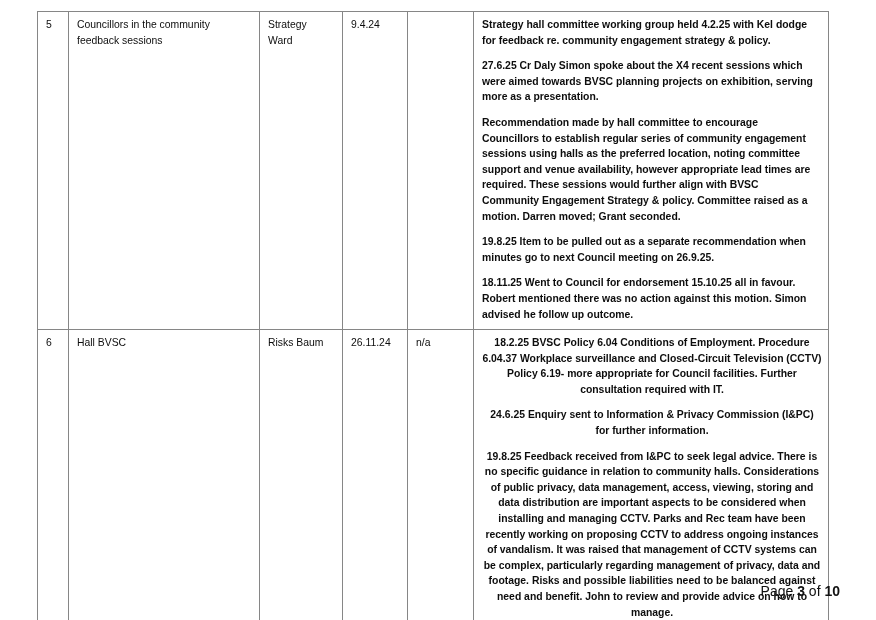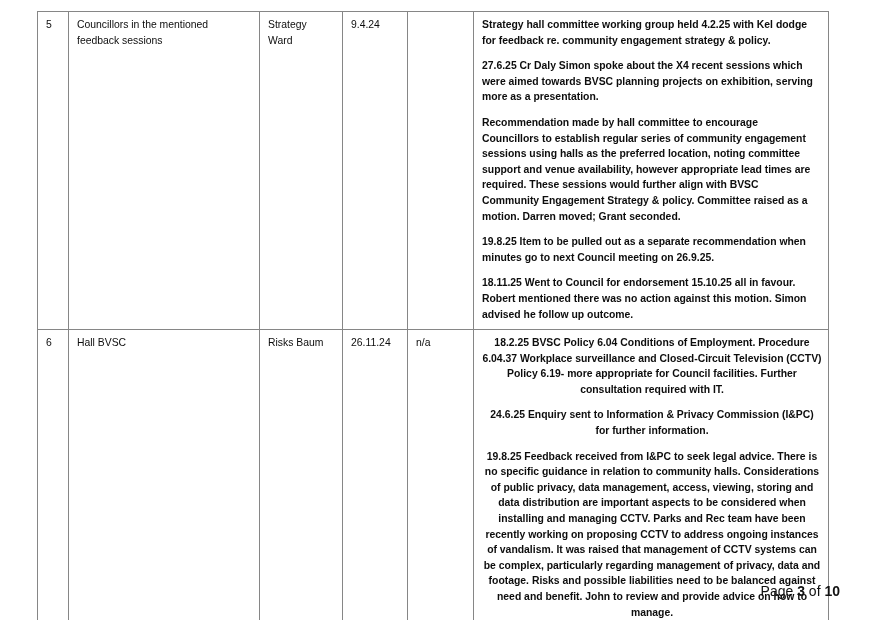--- a/index.html
+++ b/index.html
@@ -96,21 +96,21 @@
       <col class="col-raised">
       <col class="col-due">
       <col class="col-progress">
     </colgroup>
     <tbody>
       <tr class="row-5">
         <td class="cell-num">
           <p>5</p>
         </td>
         <td class="cell-action">
-          <p>Councillors in the mentioned feedback sessions</p>
+          <p>Councillors in the community feedback sessions</p>
         </td>
         <td class="cell-owner">
           <p>Strategy Ward</p>
         </td>
         <td class="cell-raised">
           <p>9.4.24</p>
         </td>
         <td class="cell-due">
           <p></p>
         </td>

